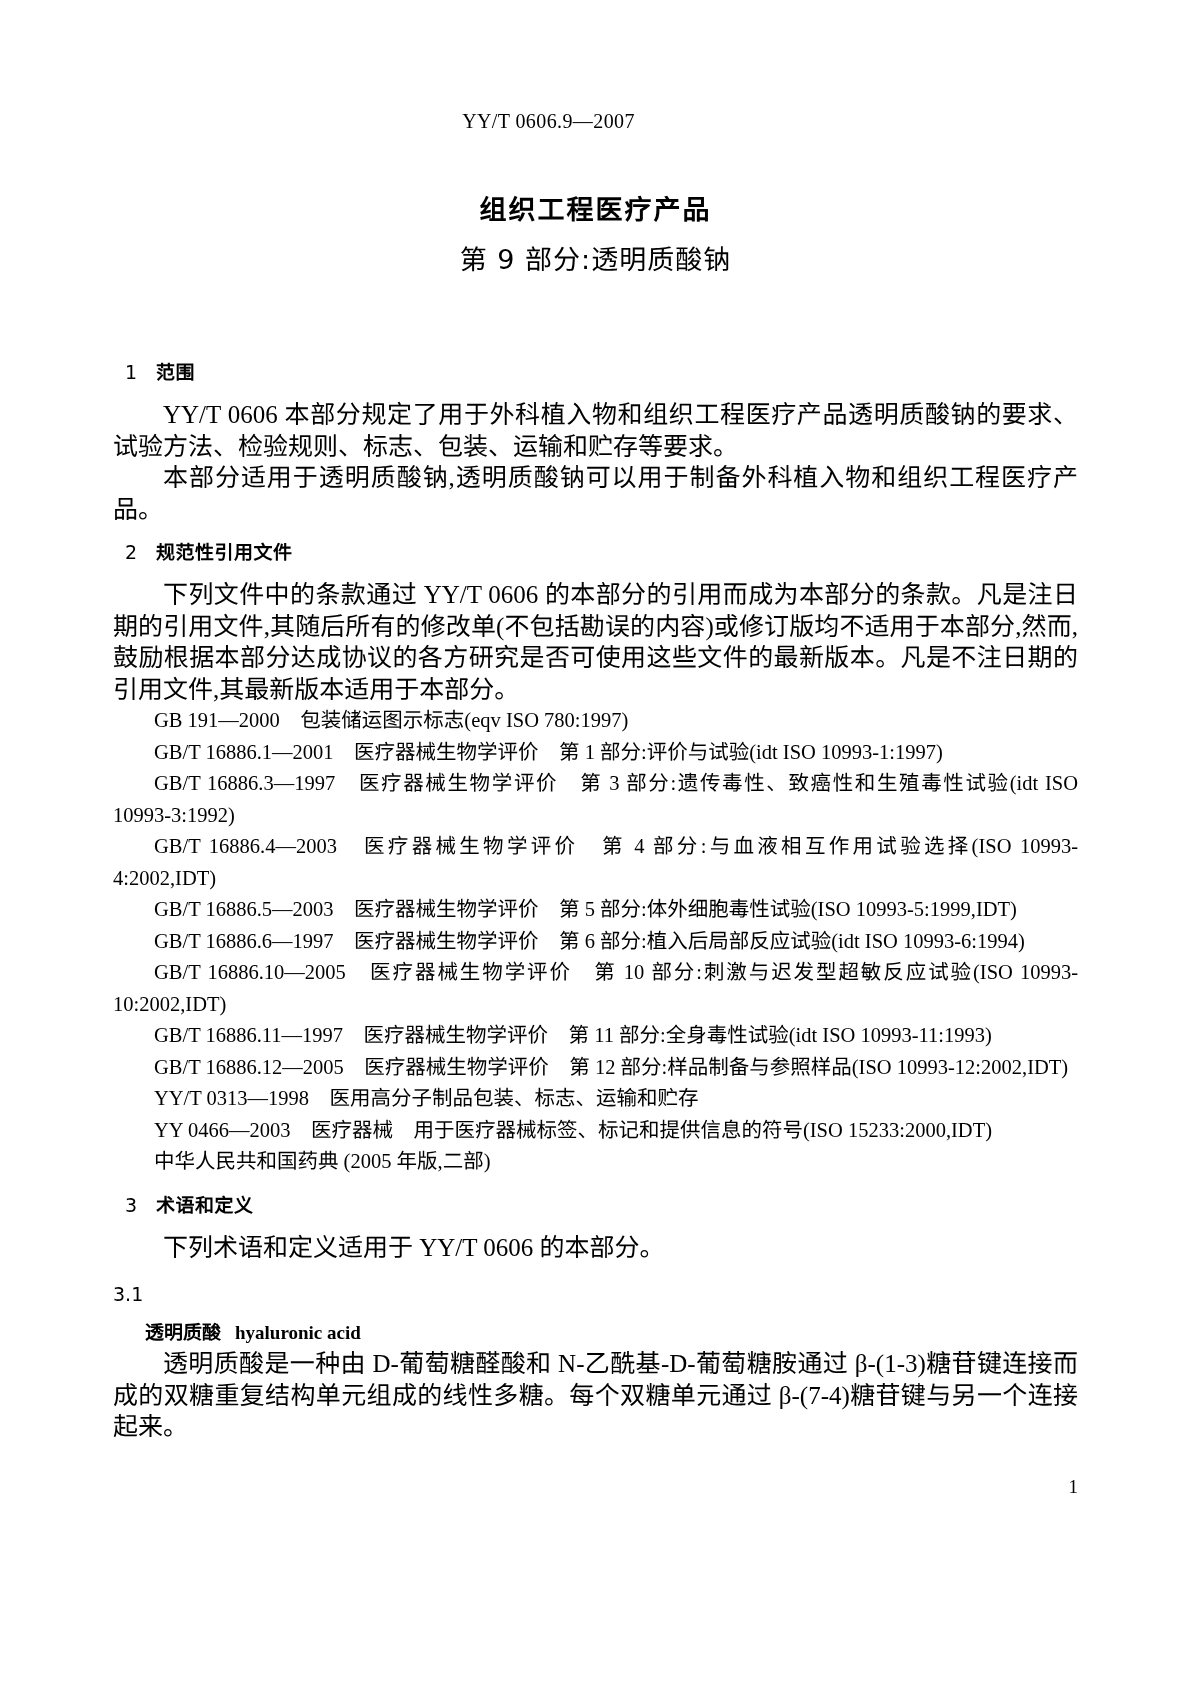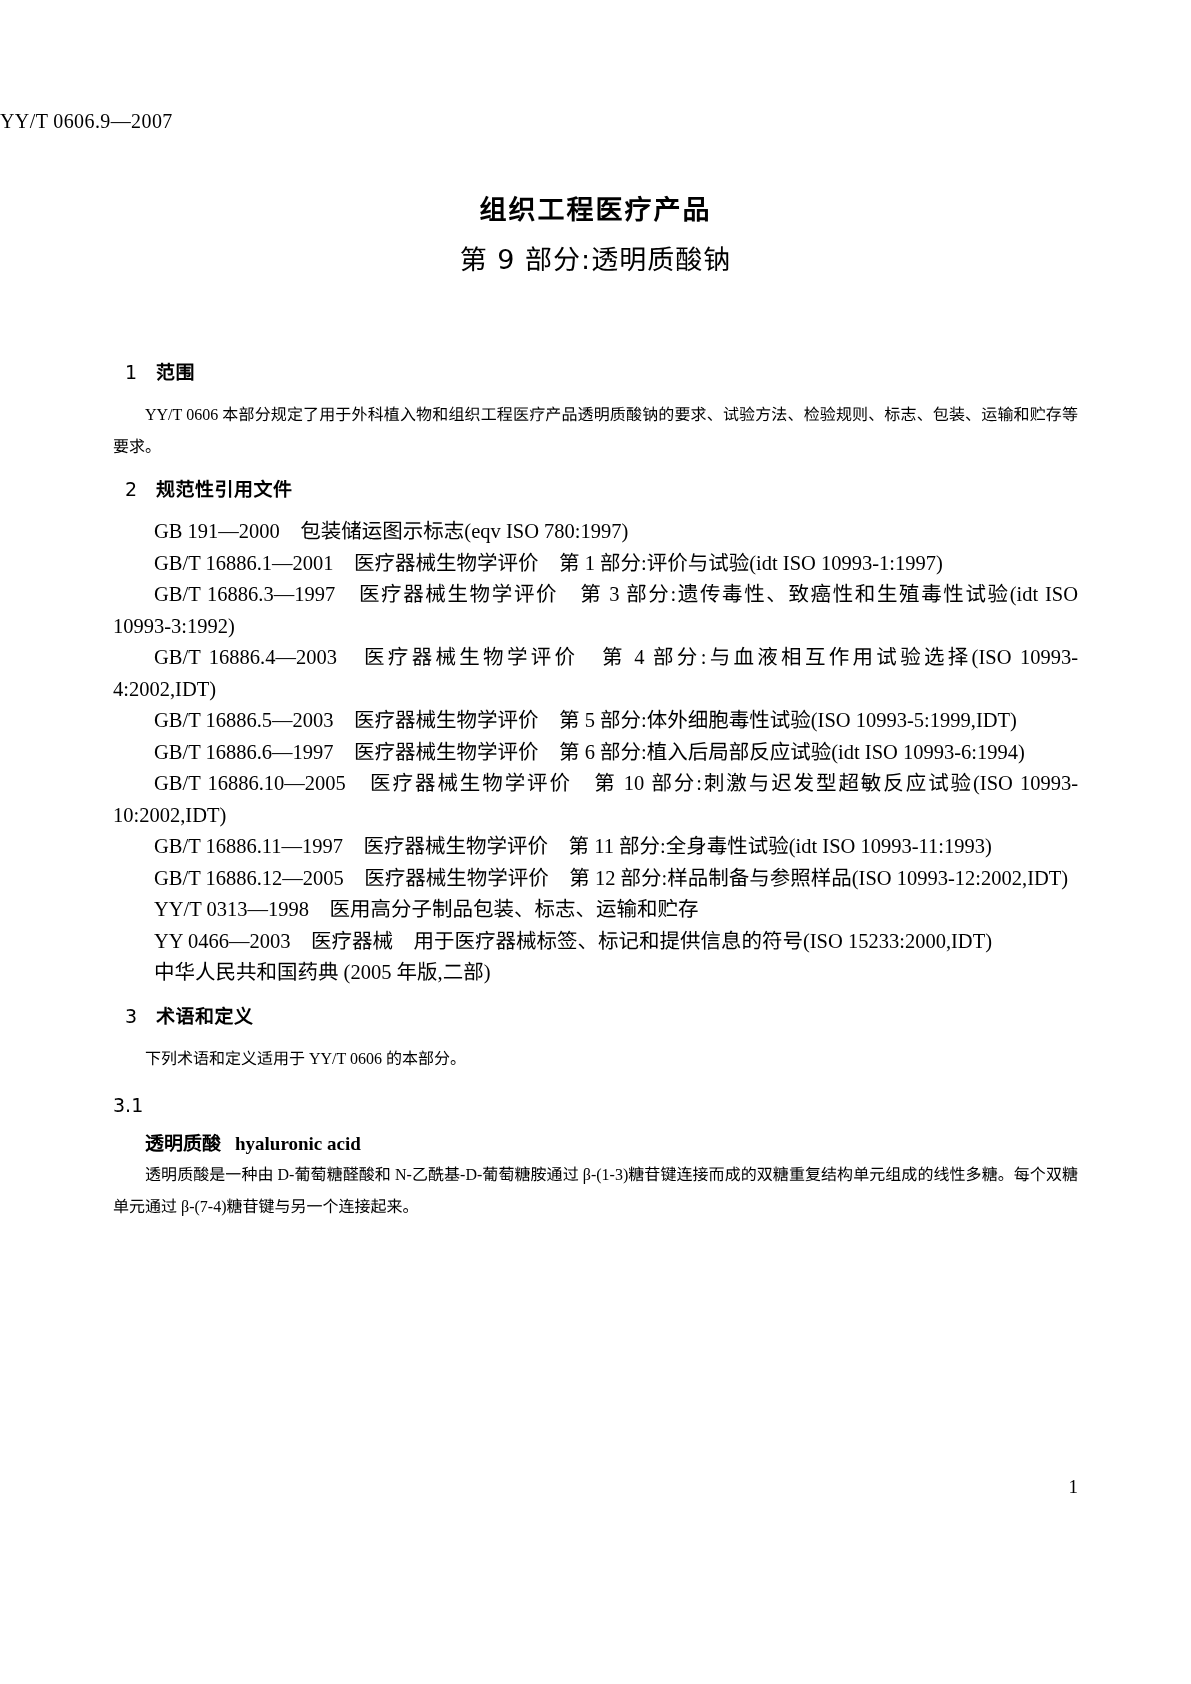--- a/index.html
+++ b/index.html
@@ -20,23 +20,23 @@
     background: #ffffff;
     box-sizing: border-box;
     padding: 0;
     overflow: hidden;
   }
 
   
   .header {
     position: absolute;
     top: 110px;
-    left: 0;
+    left: 16px;
     right: 110px;
-    text-align: left;
+    text-align: center;
     font-size: 20px;
     letter-spacing: 0.4px;
   }
   .header .std-no {
     font-family: "Liberation Serif", serif;
   }
 
   
   .doc-title {
     position: absolute;
@@ -95,21 +95,21 @@
     line-height: 31px;
     margin: 8px 0 0 32px;
   }
   .term-line .en {
     font-family: "Liberation Serif", serif;
     font-weight: bold;
     margin-left: 14px;
   }
 
   p.para {
-    font-size: 16px;
+    font-size: 25px;
     line-height: 31.5px;
     margin: 0;
     text-align: justify;
     text-justify: inter-ideograph;
     letter-spacing: 0px;
   }
   p.indent {
     text-indent: 2em;
   }
   p.ref {
@@ -147,24 +147,26 @@
     <div class="line1">组织工程医疗产品</div>
     <div class="line2">第 9 部分:透明质酸钠</div>
   </div>
 
   <div class="content">
 
     <h2 class="clause">
       <span class="num">1</span><span>范围</span>
     </h2>
     <p class="para indent gap-after-clause">YY/T 0606 本部分规定了用于外科植入物和组织工程医疗产品透明质酸钠的要求、试验方法、检验规则、标志、包装、运输和贮存等要求。</p>
+    <p class="para indent">本部分适用于透明质酸钠,透明质酸钠可以用于制备外科植入物和组织工程医疗产品。</p>
 
     <h2 class="clause gap-before-clause">
       <span class="num">2</span><span>规范性引用文件</span>
     </h2>
+    <p class="para indent gap-after-clause">下列文件中的条款通过 YY/T 0606 的本部分的引用而成为本部分的条款。凡是注日期的引用文件,其随后所有的修改单(不包括勘误的内容)或修订版均不适用于本部分,然而,鼓励根据本部分达成协议的各方研究是否可使用这些文件的最新版本。凡是不注日期的引用文件,其最新版本适用于本部分。</p>
 
     <p class="ref gap-sm">GB 191—2000　包装储运图示标志(eqv ISO 780:1997)</p>
     <p class="ref">GB/T 16886.1—2001　医疗器械生物学评价　第 1 部分:评价与试验(idt ISO 10993-1:1997)</p>
     <p class="ref">GB/T 16886.3—1997　医疗器械生物学评价　第 3 部分:遗传毒性、致癌性和生殖毒性试验(idt ISO 10993-3:1992)</p>
     <p class="ref">GB/T 16886.4—2003　医疗器械生物学评价　第 4 部分:与血液相互作用试验选择(ISO 10993-4:2002,IDT)</p>
     <p class="ref">GB/T 16886.5—2003　医疗器械生物学评价　第 5 部分:体外细胞毒性试验(ISO 10993-5:1999,IDT)</p>
     <p class="ref">GB/T 16886.6—1997　医疗器械生物学评价　第 6 部分:植入后局部反应试验(idt ISO 10993-6:1994)</p>
     <p class="ref">GB/T 16886.10—2005　医疗器械生物学评价　第 10 部分:刺激与迟发型超敏反应试验(ISO 10993-10:2002,IDT)</p>
     <p class="ref">GB/T 16886.11—1997　医疗器械生物学评价　第 11 部分:全身毒性试验(idt ISO 10993-11:1993)</p>
     <p class="ref">GB/T 16886.12—2005　医疗器械生物学评价　第 12 部分:样品制备与参照样品(ISO 10993-12:2002,IDT)</p>

